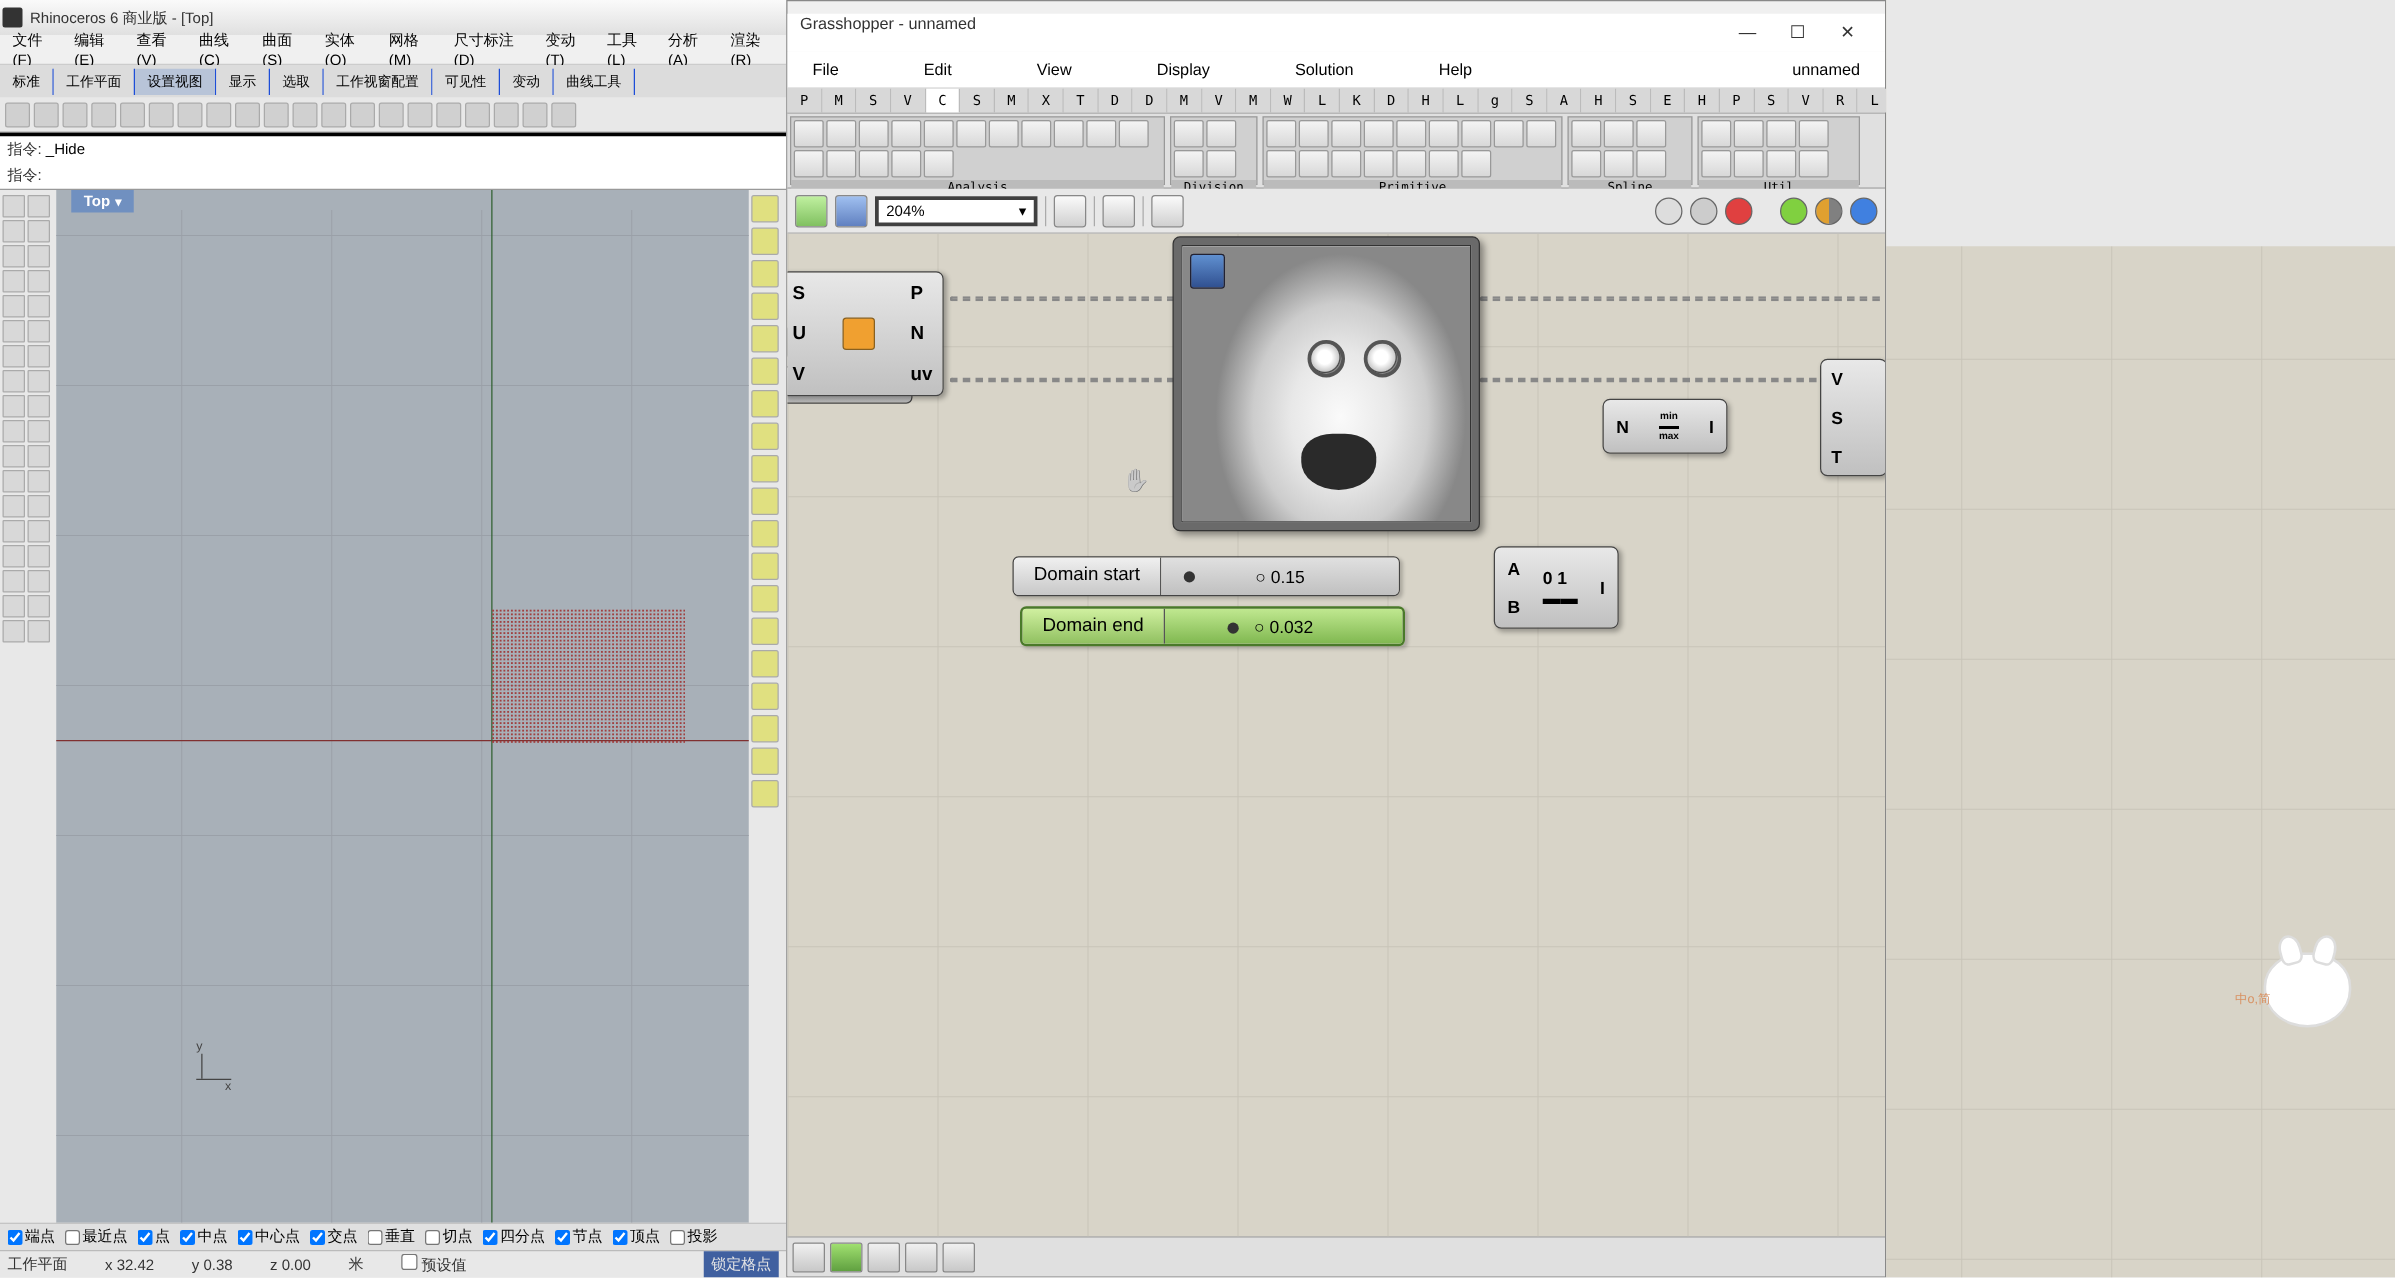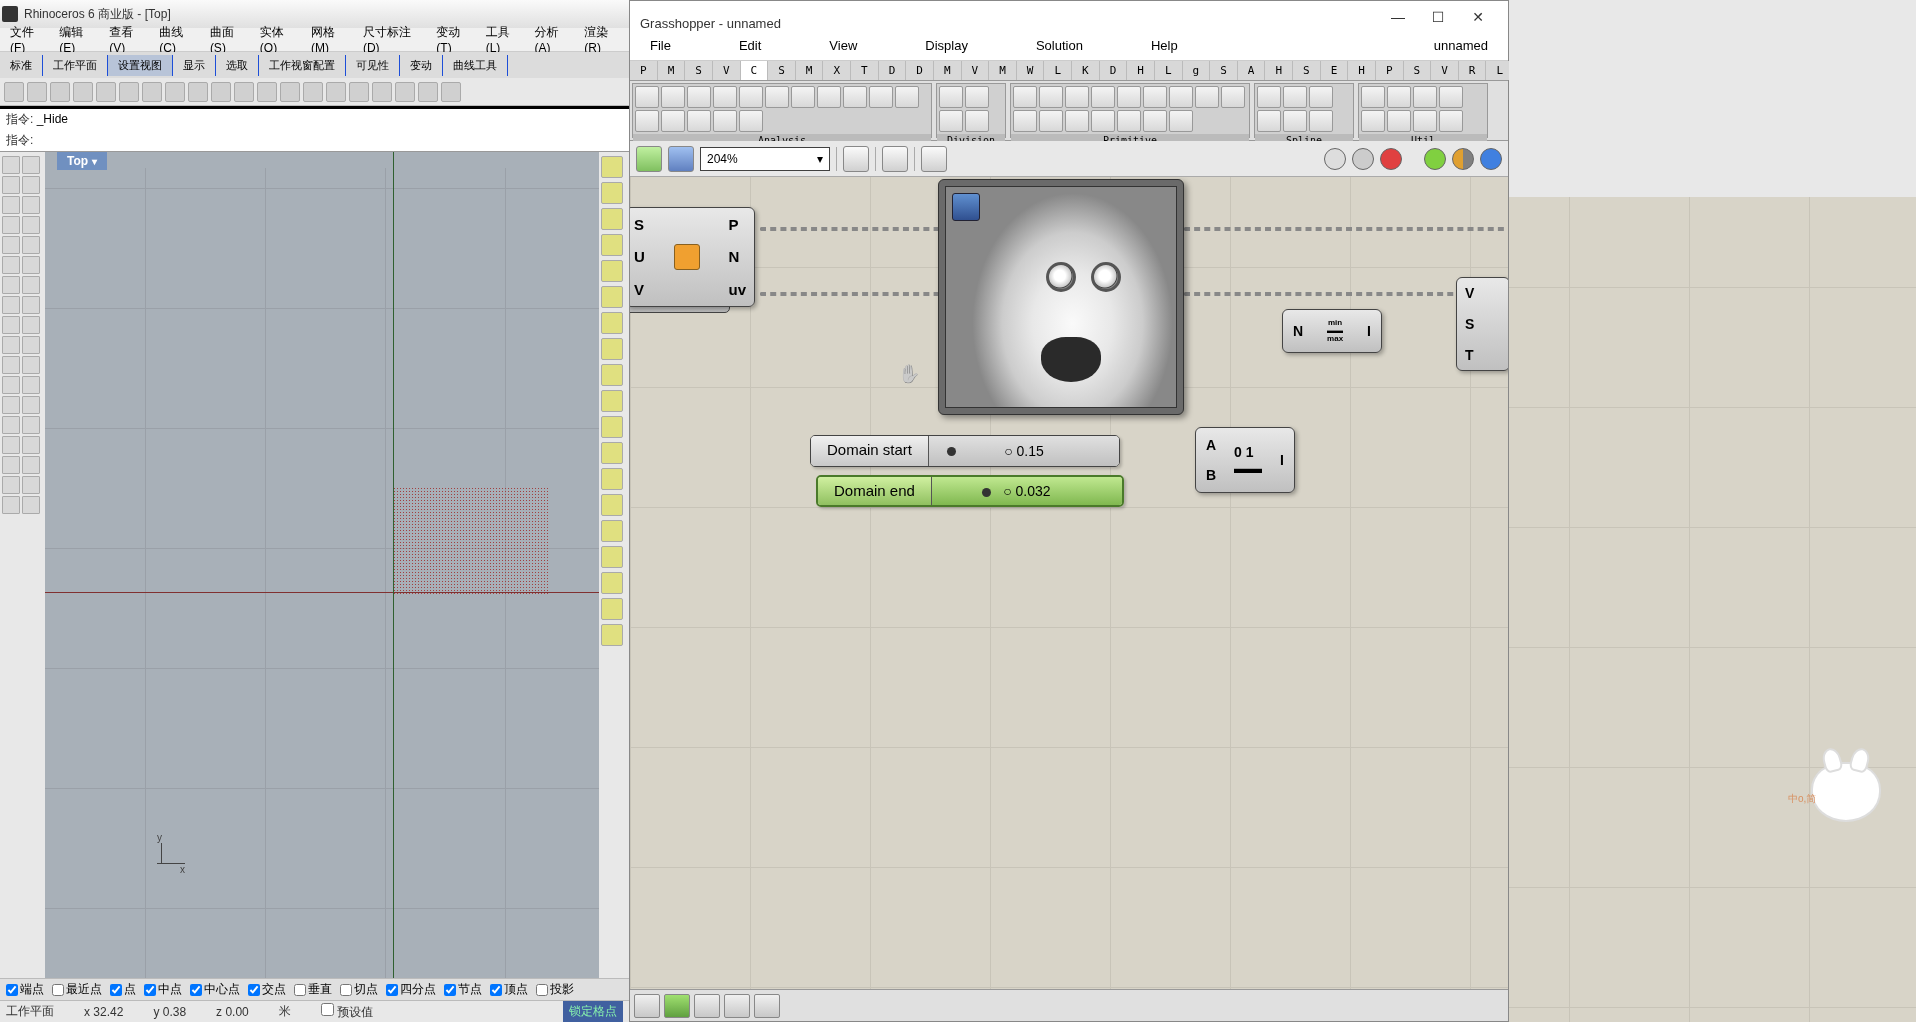--- a/index.html
+++ b/index.html
@@ -36,43 +36,43 @@
 .rhino-ucs .v { width: 1px; height: 20px; background: #444; margin-left: 4px; }
 .rhino-ucs .h { width: 28px; height: 1px; background: #444; }
 .rhino-viewtabs { height: 26px; background: #dcdcdc; display: flex; align-items: flex-end; font-size: 12px; padding-left: 80px; }
 .rhino-viewtabs span { padding: 4px 12px; background: #d0d0d0; border: 1px solid #999; margin-right: 2px; border-bottom: none; cursor: pointer; }
 .rhino-viewtabs span.active { background: #aaa; }
 .rhino-viewtabs .plus { padding: 4px 8px; cursor: pointer; }
 .rhino-osnap { height: 22px; background: #e0e0e0; display: flex; align-items: center; font-size: 12px; padding: 0 6px; gap: 8px; border-top: 1px solid #bbb; }
 .rhino-osnap label { display: flex; align-items: center; gap: 2px; }
 .rhino-osnap input { width: 12px; height: 12px; }
 .rhino-status { height: 22px; background: #e8e8e8; display: flex; align-items: center; font-size: 12px; padding: 0 6px; gap: 30px; border-top: 1px solid #bbb; color: #333; }
-.rhino-status .lock { background: #4060a0; color: #86efac; padding: 2px 6px; margin-left: auto; }
+.rhino-status .lock { background: #4060a0; color: #e5e5e5; padding: 2px 6px; margin-left: auto; }
 
 
 .gh { position: absolute; left: 629px; top: 0; width: 880px; height: 1022px; background: #f0f0f0; display: flex; flex-direction: column; border: 1px solid #888; }
-.gh-title { height: 30px; background: #fff; display: flex; align-items: flex-end; font-size: 13px; padding: 0 10px; color: #333; }
+.gh-title { height: 30px; background: #fff; display: flex; align-items: flex-start; font-size: 13px; padding: 0 10px; color: #333; margin-top: 10px; }
 .gh-title .spacer { flex: 1; }
 .gh-title .wbtn { width: 40px; height: 28px; display: flex; align-items: center; justify-content: center; cursor: pointer; font-size: 14px; }
 .gh-menu { height: 30px; background: #fff; display: flex; align-items: center; font-size: 13px; padding: 0 8px; border-bottom: 1px solid #ccc; gap: 44px; }
 .gh-menu span { padding: 0 12px; cursor: pointer; }
 .gh-menu .doc { margin-left: auto; padding-right: 12px; }
 .gh-tabs { height: 20px; background: #d8d8d8; display: flex; align-items: stretch; font-size: 11px; border-bottom: 1px solid #999; }
 .gh-tabs span { padding: 3px 10px; cursor: pointer; border-right: 1px solid #bbb; background: #d8d8d8; font-family: monospace; }
 .gh-tabs span.active { background: #fff; }
 .gh-ribbon { height: 60px; background: #e0e0e0; display: flex; padding: 2px; gap: 4px; border-bottom: 1px solid #999; }
 .gh-panel { background: #d0d0d0; border: 1px solid #999; display: flex; flex-direction: column; }
 .gh-panel .icons { display: flex; flex-wrap: wrap; gap: 2px; padding: 2px; flex: 1; align-content: flex-start; }
 .gh-panel .icn { width: 24px; height: 22px; background: linear-gradient(#f4f4f4,#d8d8d8); border: 1px solid #999; border-radius: 2px; }
 .gh-panel .lbl { font-size: 10px; text-align: center; background: #bbb; font-family: monospace; padding: 1px; }
 .gh-tool2 { height: 36px; background: #e8e8e8; display: flex; align-items: center; padding: 0 6px; gap: 6px; border-bottom: 1px solid #aaa; }
 .gh-tool2 .ibtn { width: 26px; height: 26px; background: linear-gradient(#fafafa,#d0d0d0); border: 1px solid #888; border-radius: 3px; }
 .gh-tool2 .ibtn.green { background: linear-gradient(#c0f0a0,#80c060); }
 .gh-tool2 .ibtn.blue { background: linear-gradient(#a0c0f0,#6080c0); }
-.gh-tool2 .zoom { width: 130px; height: 24px; background: #fff; border: 1px solid #404040; font-size: 12px; padding: 0 6px; display: flex; align-items: center; justify-content: space-between; }
+.gh-tool2 .zoom { width: 130px; height: 24px; background: #fff; border: 3px solid #404040; font-size: 12px; padding: 0 6px; display: flex; align-items: center; justify-content: space-between; }
 .gh-tool2 .sep { width: 1px; height: 24px; background: #aaa; }
 .gh-tool2 .spacer { flex: 1; }
 .gh-tool2 .orb { width: 22px; height: 22px; border-radius: 50%; border: 1px solid #666; }
 .gh-canvas { flex: 1; background: #d8d4c8; position: relative; overflow: hidden; background-image: linear-gradient(#c8c4b8 1px, transparent 1px), linear-gradient(90deg, #c8c4b8 1px, transparent 1px); background-size: 120px 120px; background-position: 0 -30px; }
 .gh-btm { height: 32px; background: #e0e0e0; border-top: 1px solid #999; display: flex; align-items: center; padding: 0 4px; gap: 4px; }
 .gh-btm .bb { width: 26px; height: 24px; background: linear-gradient(#f0f0f0,#c8c8c8); border: 1px solid #888; border-radius: 2px; }
 
 
 .node { position: absolute; background: linear-gradient(#e8e8e8,#c0c0c0); border: 1px solid #444; border-radius: 6px; font-size: 14px; font-family: Verdana, sans-serif; box-shadow: 2px 2px 4px rgba(0,0,0,0.3); }
 .node-eval { left: -5px; top: 30px; width: 130px; height: 100px; display: flex; }

